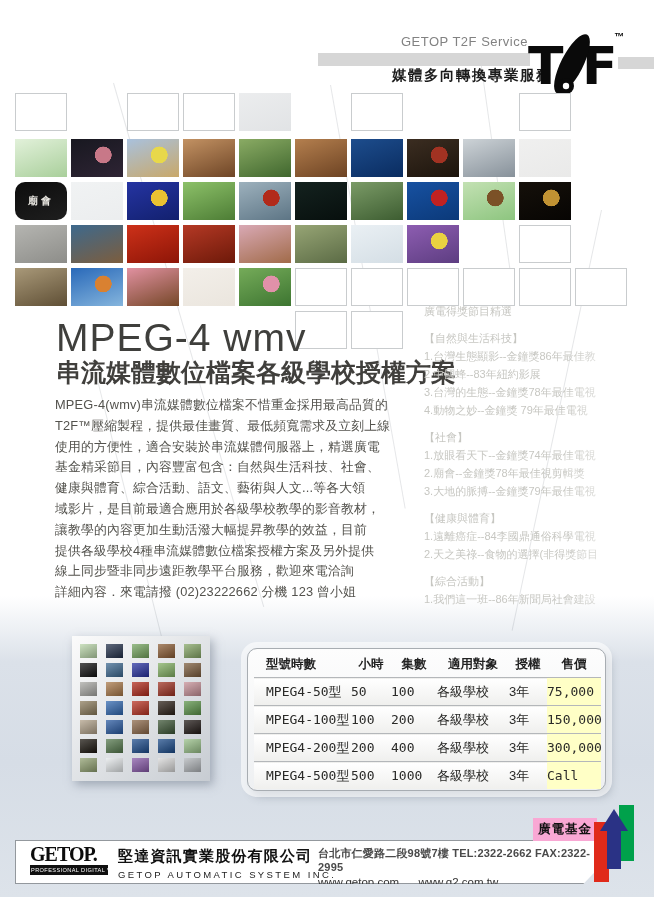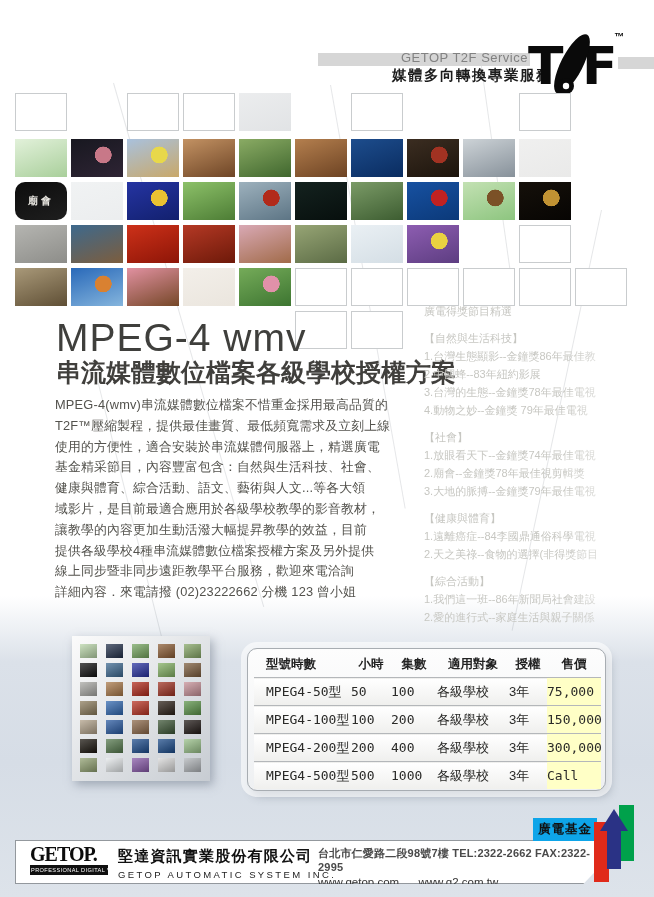--- a/index.html
+++ b/index.html
@@ -10,21 +10,21 @@
   
   .dl{position:absolute;width:1px;background:rgba(95,100,112,.16);transform-origin:top center;}
   .dl1{left:113px;top:83px;height:545px;transform:rotate(-16deg);}
   .dl2{left:330px;top:85px;height:430px;transform:rotate(-10deg);}
   .dl3{left:601px;top:210px;height:430px;transform:rotate(12deg);}
   .dl4{left:92px;top:360px;height:290px;transform:rotate(-14deg);}
   .dl5{left:480px;top:60px;height:240px;transform:rotate(-8deg);}
   
   .svc-bar{position:absolute;left:318px;top:53px;width:212px;height:13px;background:#d6d6d6;}
   .svc-bar2{position:absolute;left:618px;top:57px;width:36px;height:12px;background:#d6d6d6;}
-  .svc-en{position:absolute;left:318px;top:50px;width:210px;text-align:right;
+  .svc-en{position:absolute;left:318px;top:34px;width:210px;text-align:right;
           font-size:13px;color:#828282;letter-spacing:.5px;}
   .svc-zh{position:absolute;left:392px;top:66px;font-size:14.5px;font-weight:bold;
           color:#1b1b1b;letter-spacing:1.5px;}
   .t2f{position:absolute;left:528px;top:28px;}
   
   .gcell{position:absolute;box-sizing:border-box;display:flex;align-items:center;justify-content:center;}
   .gempty{background:#fff;border:1px solid #c9ccce;}
   .gfade{opacity:.32;}
   .gcell span{font-size:10px;letter-spacing:3px;font-weight:bold;}
   
@@ -66,21 +66,21 @@
               letter-spacing:-1px;color:#0c0c0c;line-height:19px;}
   .getop-sub{background:#101010;color:#fff;font-size:5.6px;letter-spacing:.4px;text-align:center;
              padding:2px 1px;white-space:nowrap;margin-top:1px;}
   .company{position:absolute;left:102px;top:6px;}
   .co-zh{font-size:15px;font-weight:bold;color:#111;letter-spacing:1.2px;}
   .co-en{font-size:9.5px;letter-spacing:2.4px;color:#222;margin-top:3px;}
   .contact{position:absolute;left:302px;top:5px;}
   .addr{font-size:11px;color:#4a4a4a;letter-spacing:.2px;font-weight:bold;}
   .urls{font-size:11.5px;color:#333;margin-top:3px;}
   .urls span{margin-right:16px;}
-  .fund-label{position:absolute;left:533px;top:818px;width:64px;height:23px;background:#0ea5e9;
+  .fund-label{position:absolute;left:533px;top:818px;width:64px;height:23px;background:#f9a8d4;
               font-size:12.5px;font-weight:bold;color:#111;text-align:center;line-height:23px;
               letter-spacing:1px;}
   .fund-logo{position:absolute;left:592px;top:804px;}
 </style>
 </head>
 <body>
 
 <div class="page">
   <div class="bg-bottom"></div>
 
@@ -188,21 +188,20 @@
         <div class="aw-item">3.大地的脈搏--金鐘獎79年最佳電視</div>
       </div>
       <div class="aw-sec">
         <div class="aw-head">【健康與體育】</div>
         <div class="aw-item">1.遠離癌症--84李國鼎通俗科學電視</div>
         <div class="aw-item">2.天之美祿--食物的選擇(非得獎節目</div>
       </div>
       <div class="aw-sec">
         <div class="aw-head">【綜合活動】</div>
         <div class="aw-item">1.我們這一班--86年新聞局社會建設</div>
-        <div class="aw-item">2.愛的進行式--家庭生活與親子關係</div>
       </div>
     </div>
 
   <div id="mosaic">
       <div class="mcell" style="background-color: rgb(185, 214, 169); background-image: linear-gradient(155deg, rgba(255, 255, 255, 0.28), rgba(0, 0, 0, 0.3));"></div>
       <div class="mcell" style="background-color: rgb(34, 48, 74); background-image: linear-gradient(155deg, rgba(255, 255, 255, 0.28), rgba(0, 0, 0, 0.3));"></div>
       <div class="mcell" style="background-color: rgb(116, 165, 94); background-image: linear-gradient(155deg, rgba(255, 255, 255, 0.28), rgba(0, 0, 0, 0.3));"></div>
       <div class="mcell" style="background-color: rgb(140, 92, 52); background-image: linear-gradient(155deg, rgba(255, 255, 255, 0.28), rgba(0, 0, 0, 0.3));"></div>
       <div class="mcell" style="background-color: rgb(134, 167, 102); background-image: linear-gradient(155deg, rgba(255, 255, 255, 0.28), rgba(0, 0, 0, 0.3));"></div>
       <div class="mcell" style="background-color: rgb(16, 16, 16); background-image: linear-gradient(155deg, rgba(255, 255, 255, 0.28), rgba(0, 0, 0, 0.3));"></div>

